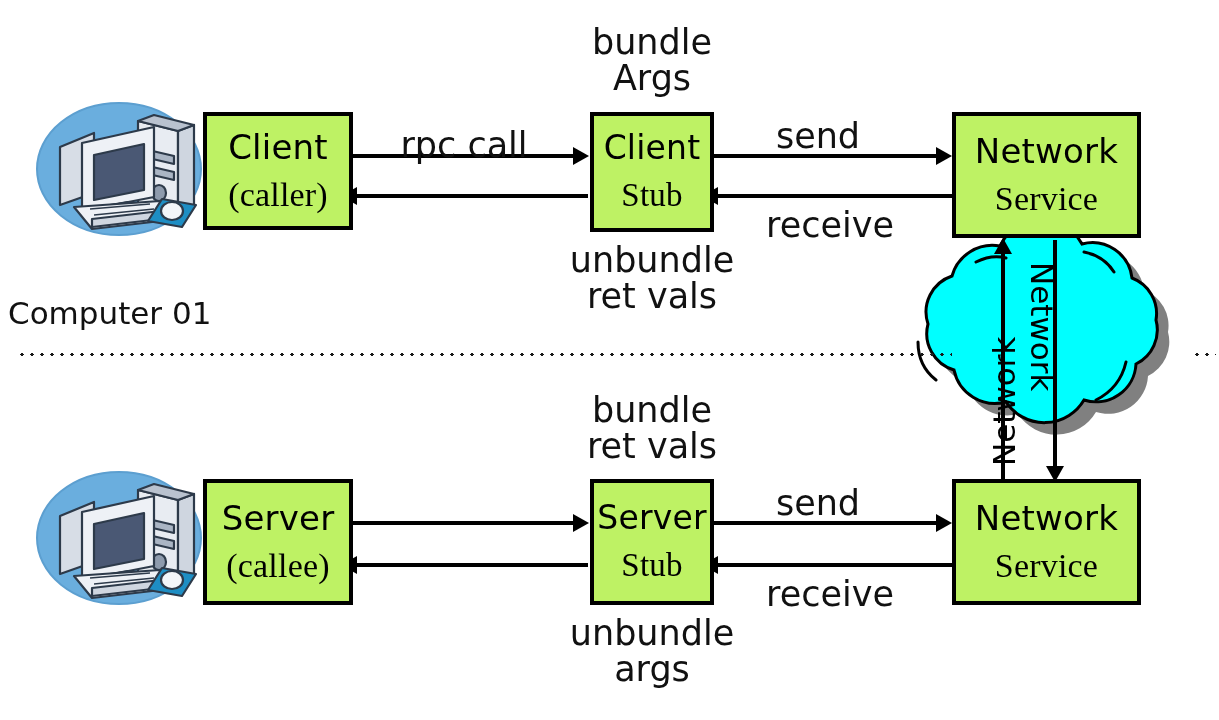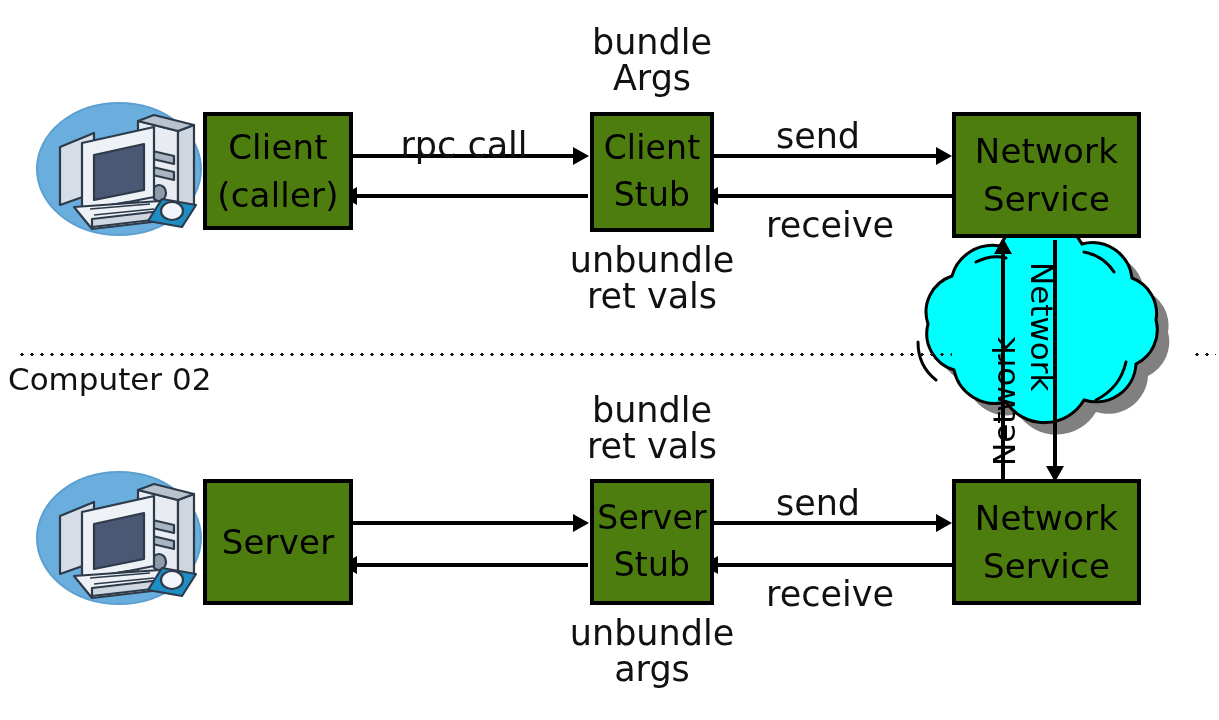--- a/index.html
+++ b/index.html
@@ -1,26 +1,26 @@
 <!DOCTYPE html>
 <html><head>
 <meta charset="utf-8">
 <style>
   html,body{margin:0;padding:0;background:#ffffff;}
   body{width:1219px;height:720px;overflow:hidden;
        font-family:"DejaVu Sans","Liberation Sans",sans-serif;}
   #stage{position:relative;width:1219px;height:720px;background:#fff;}
 
   
-  .box{position:absolute;background:#4d7c0f;border:4px solid #000;
+  .box{position:absolute;background:#bef264;border:4px solid #000;
        box-sizing:border-box;display:flex;flex-direction:column;
        align-items:center;justify-content:center;
        color:#000;font-size:34px;line-height:1.12;letter-spacing:.2px;
        white-space:nowrap;z-index:6;}
-  .box .l2{margin-top:10px;}
+  .box .l2{margin-top:10px;font-family:Liberation Serif, serif;}
   .box.tight{font-size:33px;}
 
   
   .txt{position:absolute;color:#111;font-size:35px;line-height:1.15;
        white-space:nowrap;z-index:7;}
   .txt.c{text-align:center;transform:translateX(-50%);}
   .big{font-size:31px;}
 
   
   .harrow{position:absolute;height:4px;background:#000;z-index:5;}
@@ -145,25 +145,25 @@
   <div class="txt c" style="left:818px;top:116px;">send</div>
 
   <div class="harrow l" style="left:716px;top:194px;width:236px;"></div>
   <div class="txt c" style="left:830px;top:205px;">receive</div>
 
   <div class="box" style="left:952px;top:112px;width:189px;height:126px;">
     <span class="l1">Network</span>
     <span class="l2">Service</span>
   </div>
 
+  <div class="txt big" style="left:8px;top:296px;">Computer 01</div>
 
   <div class="dotted" style="left:17px;top:352px;width:935px;"></div>
   <div class="dotted" style="left:1192px;top:352px;width:24px;"></div>
 
-  <div class="txt big" style="left:8px;top:362px;">Computer 02</div>
 
   <div class="pc" style="left:34px;top:468px;width:170px;height:140px;">
     <svg width="170" height="140" viewBox="0 0 170 140">
       <ellipse cx="85" cy="70" rx="82" ry="66" fill="#6aaede"></ellipse>
       <ellipse cx="85" cy="70" rx="82" ry="66" fill="none" stroke="#5c9fd0" stroke-width="2"></ellipse>
       <g stroke="#2d3a4a" stroke-width="2.2" stroke-linejoin="round">
         <path fill="#e8ecf2" d="M104,22 l40,10 l0,82 l-40,-9 z"></path>
         <path fill="#cfd6e0" d="M144,32 l16,-6 l0,82 l-16,6 z"></path>
         <path fill="#b9c2cf" d="M104,22 l40,10 l16,-6 l-40,-10 z"></path>
         <path fill="#aab5c4" d="M110,50 l30,7 l0,8 l-30,-7 z"></path>
@@ -181,20 +181,21 @@
             <path d="M60,116 l60,-6"></path>
         </g>
         <path fill="#1e8ec4" d="M128,100 l34,6 l-14,22 l-34,-6 z"></path>
         <ellipse cx="138" cy="112" rx="11" ry="9" fill="#f2f5f9"></ellipse>
       </g>
     </svg>
   </div>
 
   <div class="box" style="left:203px;top:479px;width:150px;height:126px;">
     <span class="l1">Server</span>
+    <span class="l2">(callee)</span>
   </div>
 
   <div class="harrow r" style="left:353px;top:521px;width:222px;"></div>
 
   <div class="harrow l" style="left:355px;top:563px;width:233px;"></div>
 
   <div class="txt c" style="left:652px;top:390px;">bundle</div>
   <div class="txt c" style="left:652px;top:426px;">ret vals</div>
 
   <div class="box tight" style="left:590px;top:479px;width:124px;height:126px;">

